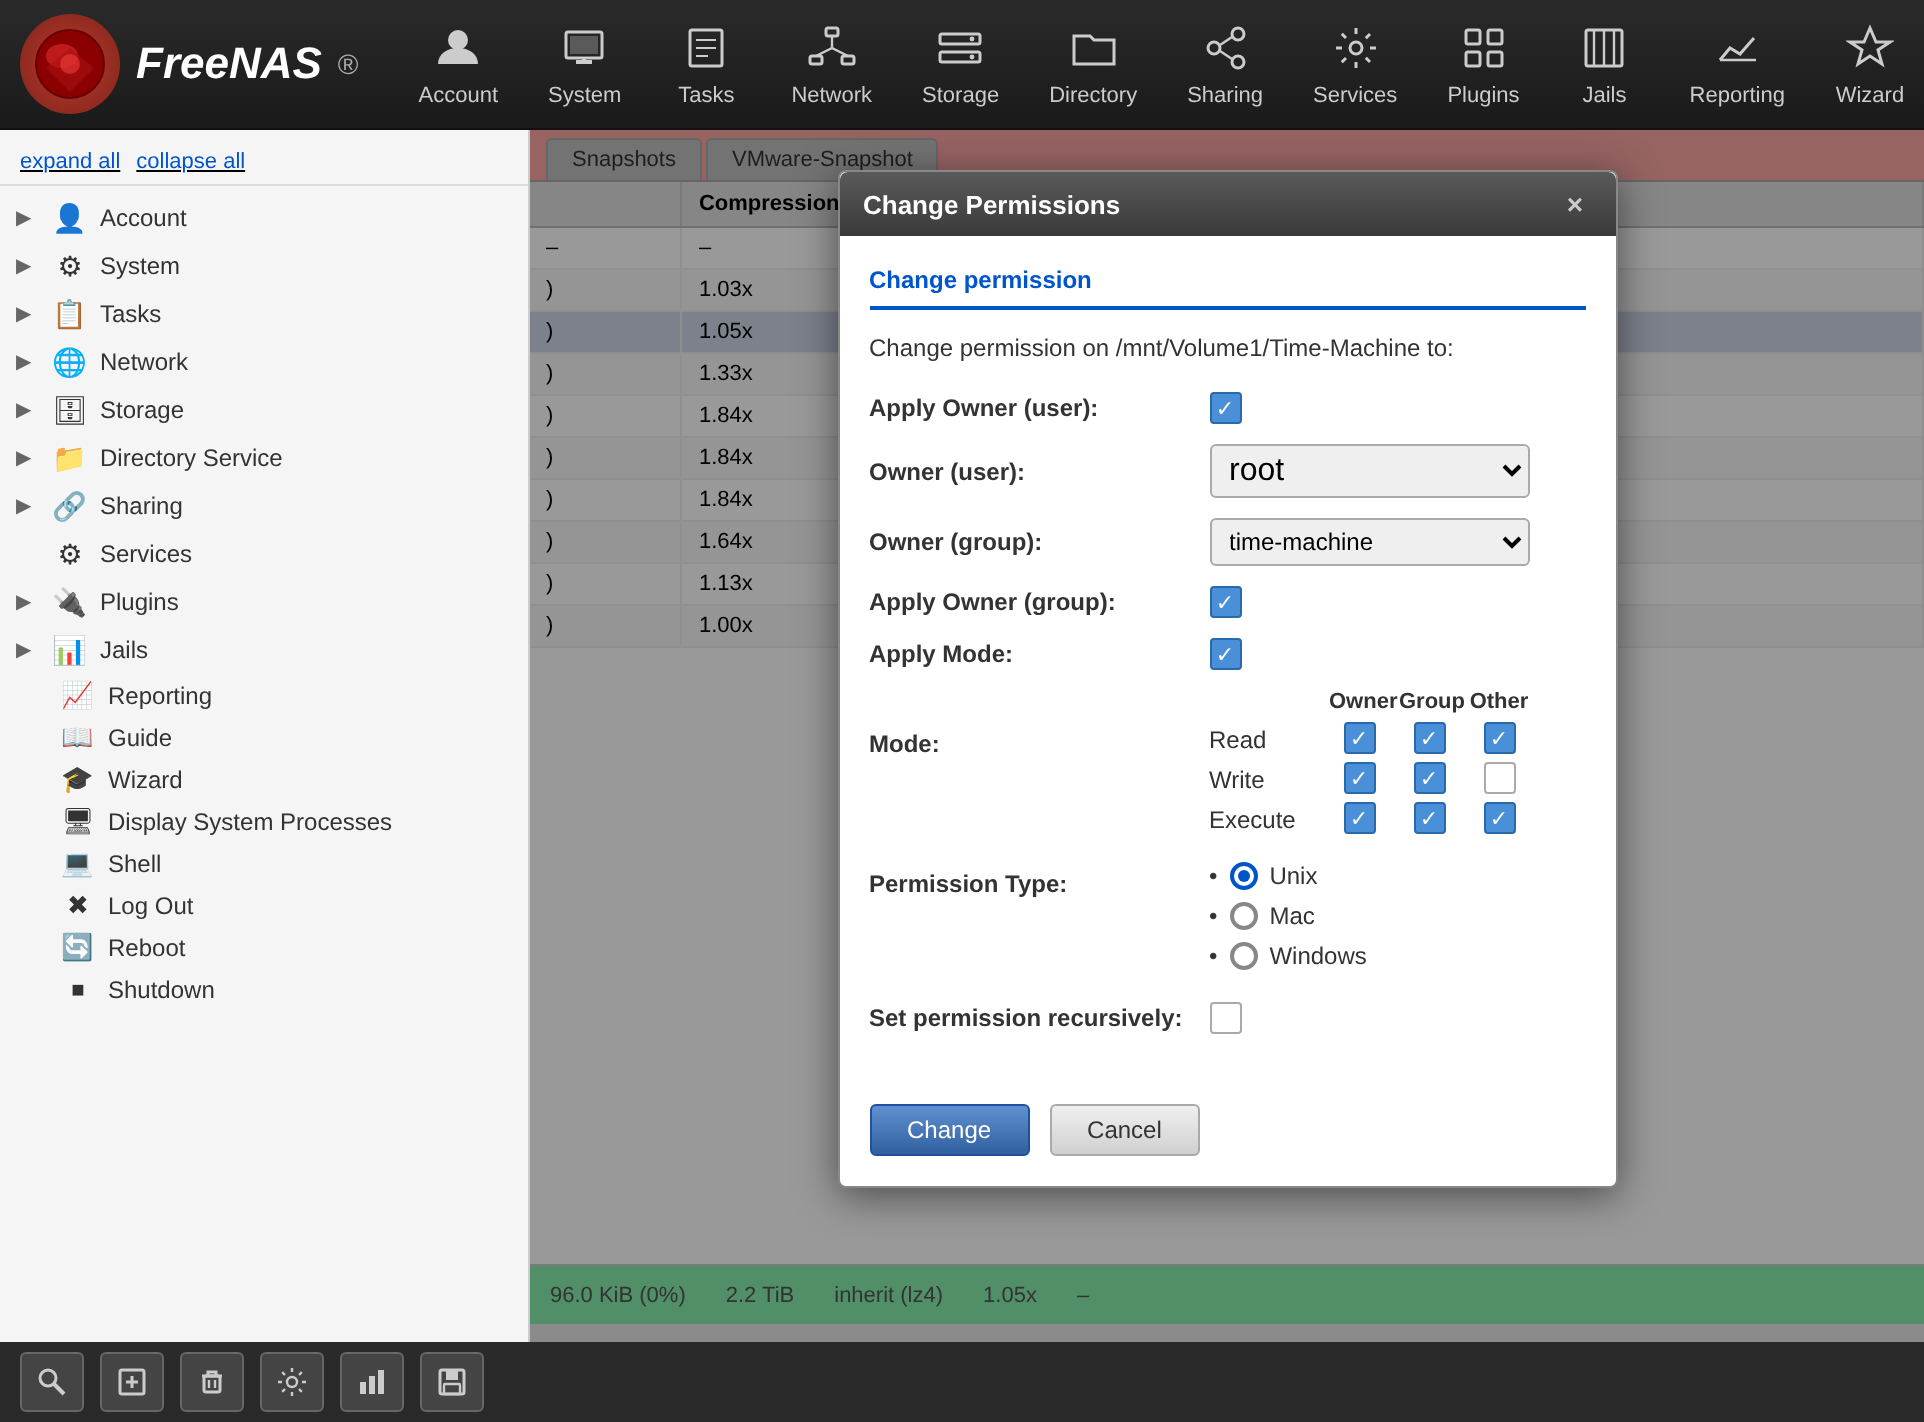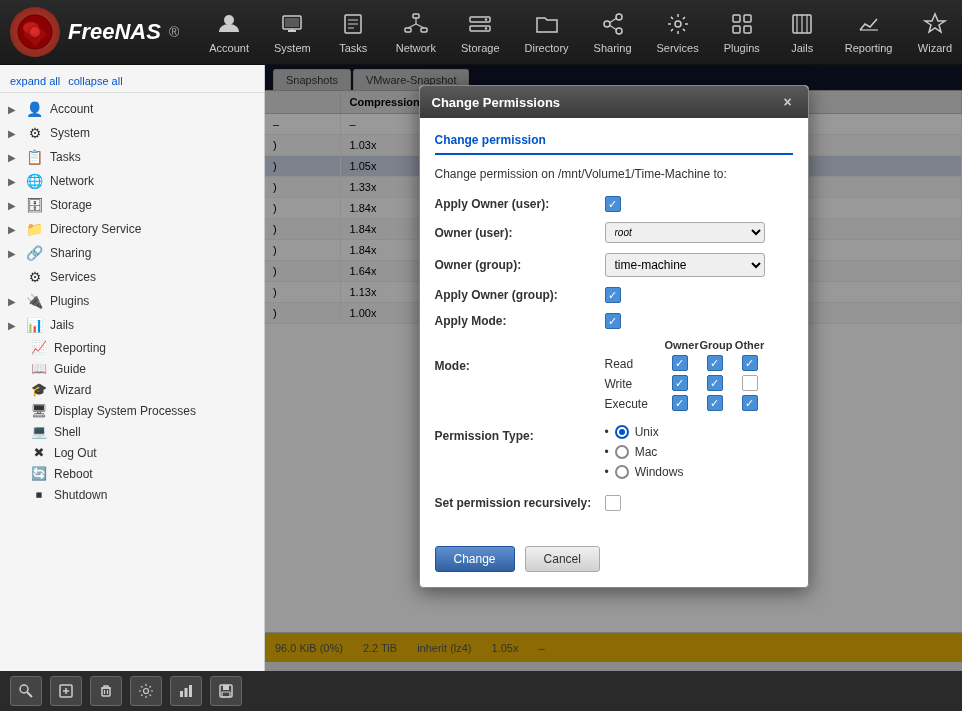--- a/index.html
+++ b/index.html
@@ -42,21 +42,21 @@
     
     #sidebar {
       width: 265px;
       background: #f5f5f5;
       border-right: 1px solid #ccc;
       overflow-y: auto;
       padding: 5px 0;
     }
     #sidebar-toolbar {
       display: flex; gap: 8px; padding: 5px 10px; font-size: 11px;
-      border-bottom: 1px solid #ddd; margin-bottom: 4px;
+      border-bottom: 1px solid #ddd; margin-bottom: 4px; text-decoration: underline;
     }
     #sidebar-toolbar span { color: #0055cc; cursor: pointer; }
 
     .sidebar-item {
       display: flex; align-items: center; gap: 6px;
       padding: 4px 8px; cursor: pointer; color: #333;
     }
     .sidebar-item .expand-icon { font-size: 10px; color: #666; width: 12px; }
     .sidebar-item .item-icon { font-size: 14px; width: 18px; text-align: center; }
     .sidebar-item .item-label { font-size: 12px; }
@@ -71,21 +71,21 @@
     
     #main-area {
       flex: 1;
       background: #e8e8e8;
       position: relative;
       overflow: hidden;
     }
 
     
     #main-tabs {
-      display: flex; background: #0f172a; padding: 4px 8px 0; gap: 2px;
+      display: flex; background: #fca5a5; padding: 4px 8px 0; gap: 2px;
       border-bottom: 1px solid #aaa;
     }
     .main-tab {
       padding: 4px 12px; background: #c0c0c0; border: 1px solid #aaa;
       border-bottom: none; cursor: pointer; font-size: 11px; color: #333;
       border-radius: 3px 3px 0 0;
     }
 
     
     #table-area {
@@ -246,21 +246,21 @@
     .btn-secondary {
       padding: 5px 18px;
       background: linear-gradient(to bottom, #f0f0f0, #d0d0d0);
       color: #333; border: 1px solid #aaa;
       border-radius: 3px; font-size: 12px; cursor: pointer;
     }
 
     
     #bottom-info {
       height: 30px;
-      background: #eab308;
+      background: #86efac;
       display: flex; align-items: center;
       padding: 0 10px; gap: 20px;
       border-top: 1px solid #ccc;
       font-size: 11px; color: #555;
     }
   </style>
 </head>
 <body>
 
 <div id="topbar">
@@ -590,21 +590,21 @@
           <div class="form-row">
             <div class="form-label">Apply Owner (user):</div>
             <div class="form-control">
               <div class="checkbox-blue"></div>
             </div>
           </div>
 
           <div class="form-row">
             <div class="form-label">Owner (user):</div>
             <div class="form-control">
-              <select style="width:160px;padding:3px 5px;border:1px solid #aaa;border-radius:3px;font-size:10px;font-style:italic;">
+              <select style="width:160px;padding:3px 5px;border:1px solid #aaa;border-radius:3px;font-size:16px;">
                 <option>root</option>
               </select>
             </div>
           </div>
 
           <div class="form-row">
             <div class="form-label">Owner (group):</div>
             <div class="form-control">
               <select style="width:160px;padding:3px 5px;border:1px solid #aaa;border-radius:3px;font-size:12px;">
                 <option>time-machine</option>

